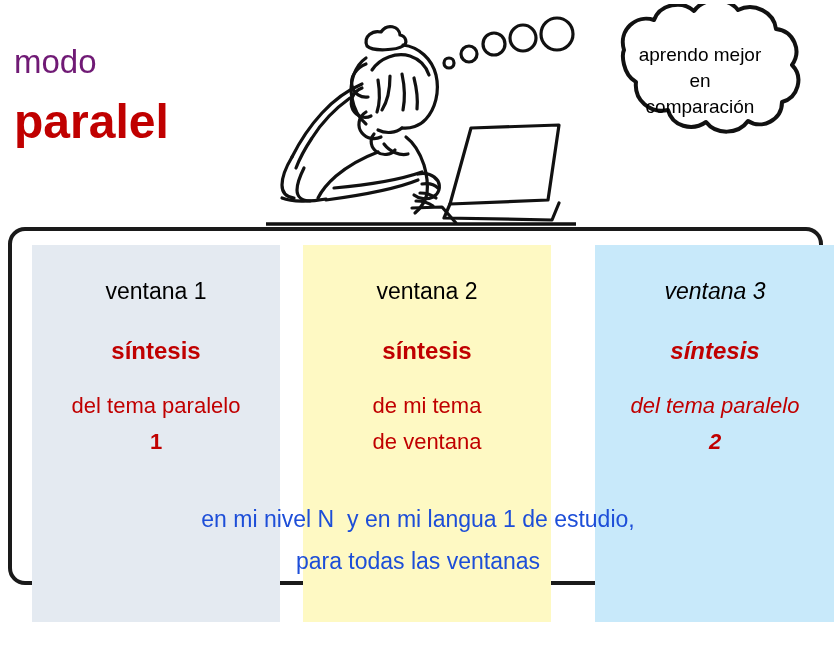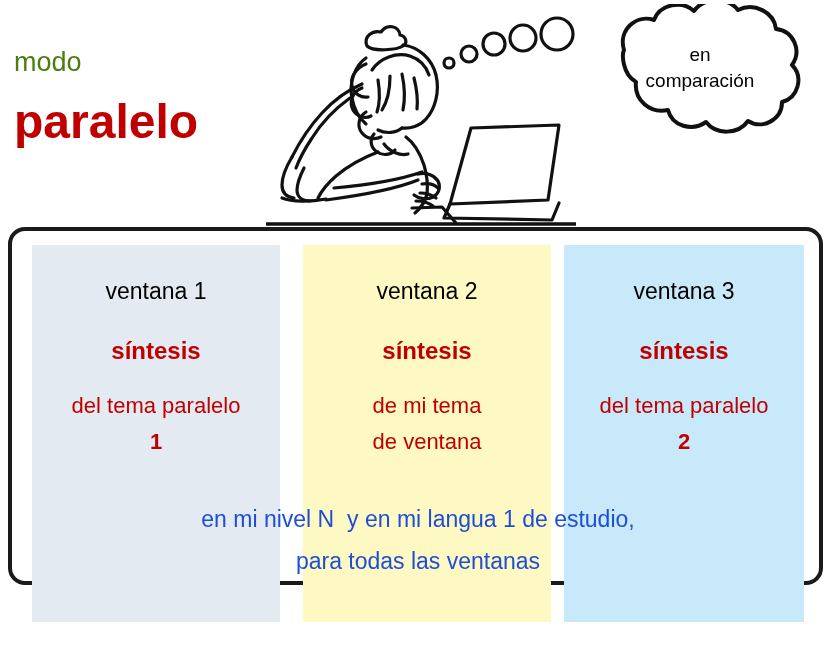--- a/index.html
+++ b/index.html
@@ -20,23 +20,23 @@
   #header-area {
     position: absolute;
     left: 0; top: 0;
     width: 834px;
     height: 227px;
   }
   #mode-label {
     position: absolute;
     left: 14px;
     top: 47px;
-    font-size: 27px;
+    font-size: 33px;
     line-height: 30px;
-    color: #4d7c0f;
+    color: #701a75;
     white-space: nowrap;
   }
   #mode-title {
     position: absolute;
     left: 14px;
     top: 95px;
     font-size: 48px;
     line-height: 54px;
     font-weight: bold;
     color: #c00000;
@@ -94,21 +94,21 @@
     height: 377px;
   }
   .column {
     position: absolute;
     top: 0;
     width: 248px;
     height: 377px;
   }
   .col-1 { left: 0px;   background: #e4eaf1; }
   .col-2 { left: 271px; background: #fef9c3; }
-  .col-3 { left: 532px; width: 240px; background: #c8e9fa; }
+  .col-3 { left: 563px; width: 240px; background: #c8e9fa; font-style: italic; }
 
   .col-inner {
     position: relative;
     width: 100%;
     text-align: center;
   }
   .col-window-label {
     position: absolute;
     left: 0; right: 0;
     top: 33px;
@@ -148,21 +148,21 @@
     pointer-events: none;
   }
   #footer-note .line { display: block; white-space: pre; }
 </style>
 </head>
 <body>
 
 <div id="header-area">
 
   <div id="mode-label">modo</div>
-  <div id="mode-title">paralelo</div>
+  <div id="mode-title">paralel</div>
 
   <div id="illustration">
     <svg width="310" height="225" viewBox="0 0 310 225" fill="none" stroke="#111111" stroke-width="3.2" stroke-linecap="round" stroke-linejoin="round">
 
       <path d="M101 42 c-4 -10 6 -16 14 -14 c6 -9 18 -6 19 3 c6 1 8 8 3 11 c-6 4 -30 6 -36 0 z"></path>
 
       <path d="M100 54 c-12 8 -17 26 -14 40 c2 11 7 20 14 26"></path>
       <path d="M137 41 c16 2 29 14 33 30 c4 17 -1 34 -10 44 c-6 7 -16 10 -24 9"></path>
 
       <path d="M136 124 c-6 5 -16 6 -24 2"></path>
@@ -225,20 +225,21 @@
                c16 -8 36 2 38 19
                c18 2 26 22 16 36
                c12 12 6 33 -10 37
                c0 18 -20 28 -34 19
                c-10 14 -32 14 -42 1
                c-14 10 -34 4 -38 -12
                c-18 4 -34 -10 -32 -28
                c-14 -8 -14 -28 -12 -32 z"></path>
     </svg>
     <div id="thought-cloud-text">
+      <div>aprendo mejor</div>
       <div>en</div>
       <div>comparación</div>
     </div>
   </div>
 </div>
 
 <div id="panel-box">
 
   <div id="columns">
 

